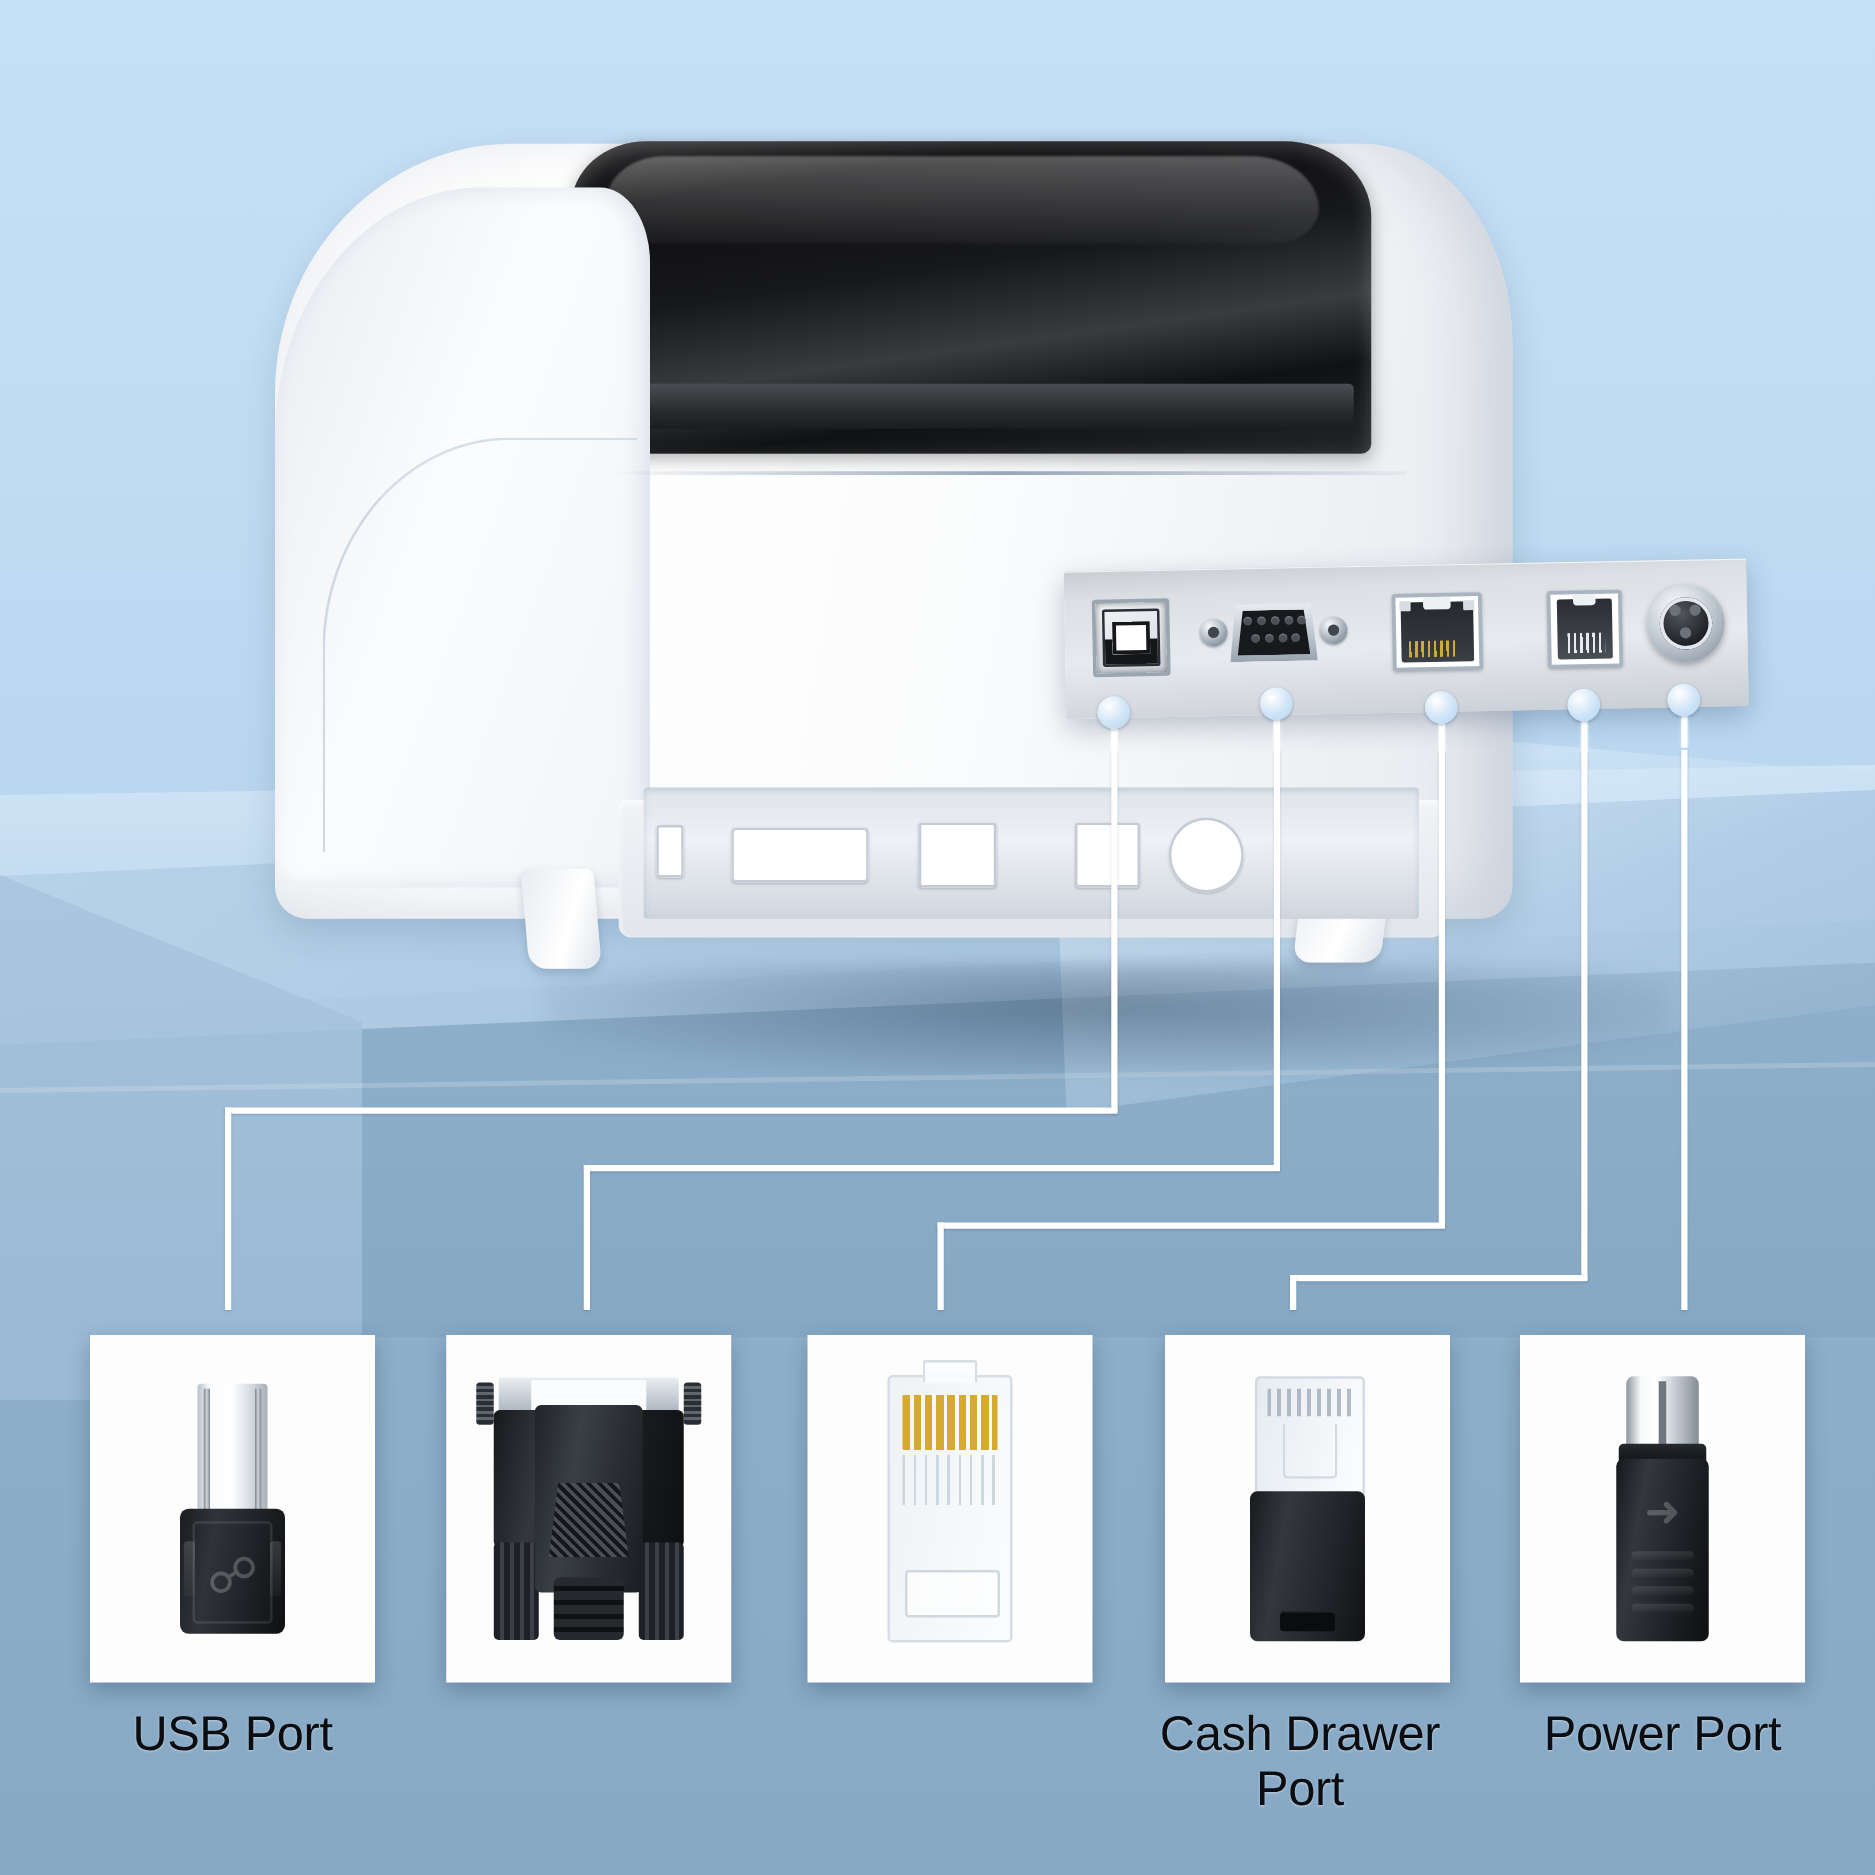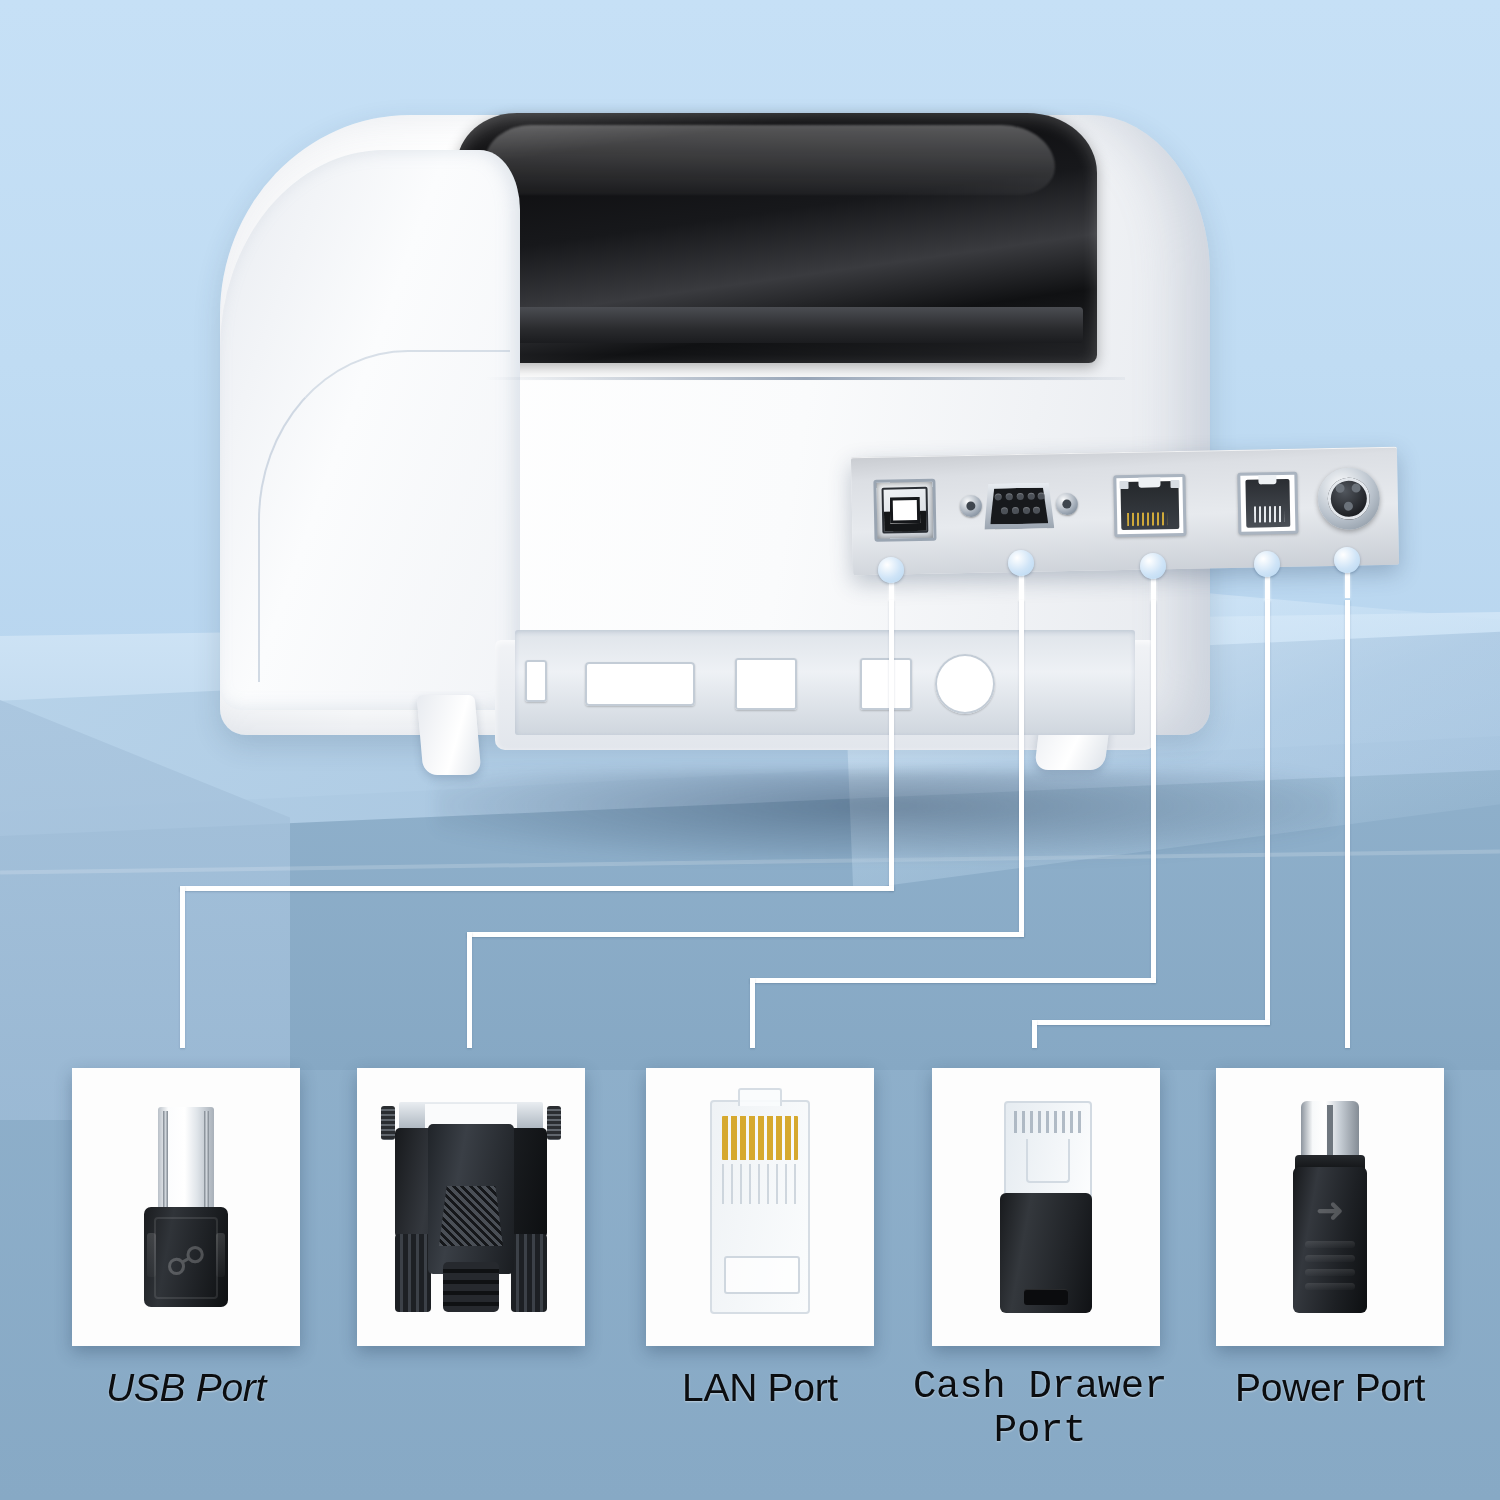--- a/index.html
+++ b/index.html
@@ -423,18 +423,17 @@
       <div class="blk">
         <div class="arrow">➜</div>
         <div class="rib" style="top:74px"></div>
         <div class="rib" style="top:88px"></div>
         <div class="rib" style="top:102px"></div>
         <div class="rib" style="top:116px"></div>
       </div>
     </div>
   </div>
 
-  <div class="label" style="left:41px;top:1366px;font-style:italic;">USB Port</div>
-  <div class="label" style="left:615px;top:1366px;">LAN Port</div>
-  <div class="label" style="left:895px;top:1366px;font-family:Liberation Mono, monospace;">Cash Drawer Port</div>
+  <div class="label" style="left:41px;top:1366px;">USB Port</div>
+  <div class="label" style="left:895px;top:1366px;">Cash Drawer Port</div>
   <div class="label" style="left:1185px;top:1366px;">Power Port</div>
 
 </div>
 
 </body></html>

